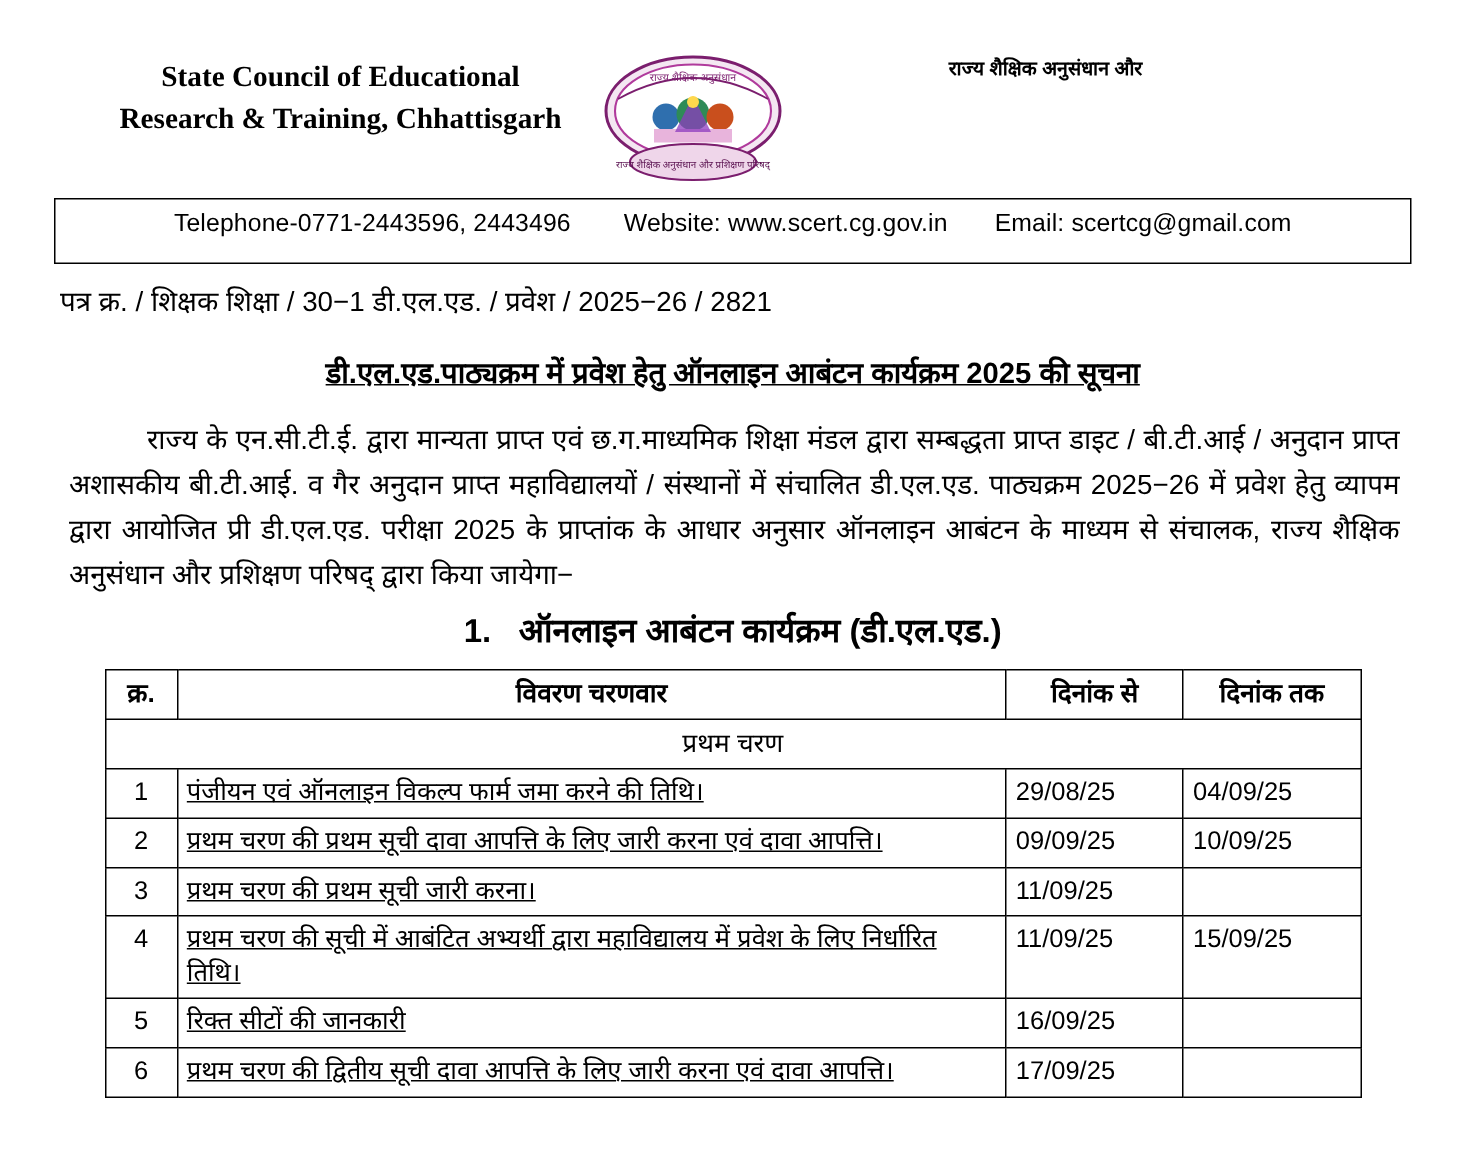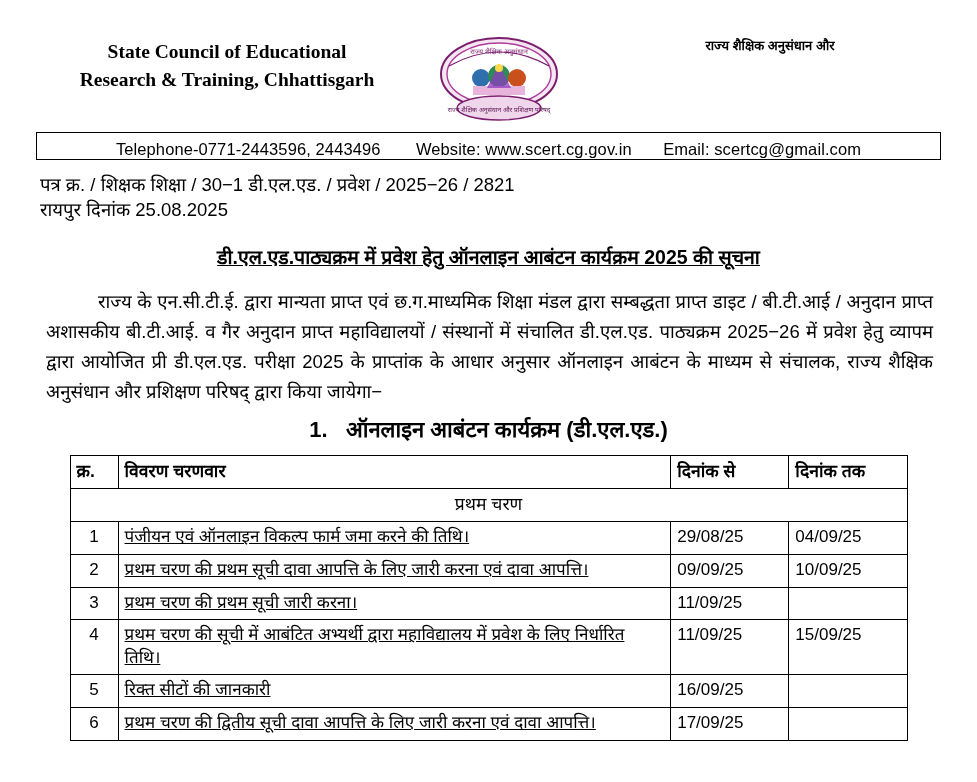--- a/index.html
+++ b/index.html
@@ -19,21 +19,20 @@
     width: 977px;
     height: 782px;
     box-sizing: border-box;
     padding: 22px 34px 0 34px;
   }
 
   
   .header {
     display: flex;
     align-items: flex-start;
-    justify-content: space-between;
     padding: 6px 8px 0 28px;
   }
   .header-left {
     font-family: "Liberation Serif", serif;
     font-weight: bold;
     font-size: 19.5px;
     line-height: 1.42;
     text-align: center;
     width: 330px;
     padding-top: 10px;
@@ -58,21 +57,21 @@
     padding-top: 8px;
   }
   .header-right div { white-space: nowrap; }
 
   
   .contact-bar {
     margin: 8px 2px 0 2px;
     border: 1.5px solid #000;
     text-align: center;
     font-size: 16.5px;
-    padding: 7px 0 0 0;
+    padding: 7px 0 16px 0;
     letter-spacing: 0.1px;
   }
   .contact-bar span { white-space: nowrap; }
   .contact-gap-1 { display: inline-block; width: 26px; }
   .contact-gap-2 { display: inline-block; width: 22px; }
 
   
   .ref-line {
     display: flex;
     justify-content: space-between;
@@ -122,21 +121,21 @@
     table-layout: fixed;
   }
   table.schedule td, table.schedule th {
     border: 1.5px solid #000;
     padding: 4px 6px 5px 6px;
     vertical-align: top;
     font-weight: normal;
     line-height: 1.33;
   }
   table.schedule th {
-    text-align: left;
+    text-align: center;
     font-weight: bold;
     font-size: 17.5px;
   }
   col.c-sn { width: 48px; }
   col.c-desc { width: 552px; }
   col.c-from { width: 118px; }
   col.c-to { width: 118px; }
 
   .th-desc { text-align: center; }
   .phase-row td {
@@ -188,21 +187,20 @@
   <div class="contact-bar">
     <span>Telephone-0771-2443596,  2443496</span>
     <span class="contact-gap-1"></span>
     <span>Website: www.scert.cg.gov.in</span>
     <span class="contact-gap-2"></span>
     <span>Email: scertcg@gmail.com</span>
   </div>
 
   <div class="ref-line">
     <div class="ref-left">पत्र क्र. / शिक्षक शिक्षा / 30−1 डी.एल.एड. / प्रवेश / 2025−26 / 2821</div>
-    <div class="ref-right">रायपुर दिनांक  25.08.2025</div>
   </div>
 
   <div class="doc-title">डी.एल.एड.पाठ्यक्रम में प्रवेश हेतु ऑनलाइन आबंटन कार्यक्रम 2025 की सूचना</div>
 
   <div class="body-para">राज्य के एन.सी.टी.ई. द्वारा मान्यता प्राप्त एवं छ.ग.माध्यमिक शिक्षा मंडल द्वारा सम्बद्धता प्राप्त डाइट / बी.टी.आई / अनुदान प्राप्त अशासकीय बी.टी.आई. व गैर अनुदान प्राप्त महाविद्यालयों / संस्थानों में संचालित डी.एल.एड. पाठ्यक्रम 2025−26 में प्रवेश हेतु व्यापम  द्वारा आयोजित प्री डी.एल.एड. परीक्षा 2025 के प्राप्तांक के आधार अनुसार ऑनलाइन आबंटन के माध्यम से संचालक, राज्य शैक्षिक अनुसंधान और प्रशिक्षण परिषद् द्वारा किया जायेगा−</div>
 
   <div class="section-heading">
     <span class="num">1.</span>
     <span>&nbsp;</span>
     <span>ऑनलाइन आबंटन कार्यक्रम (डी.एल.एड.)</span>

